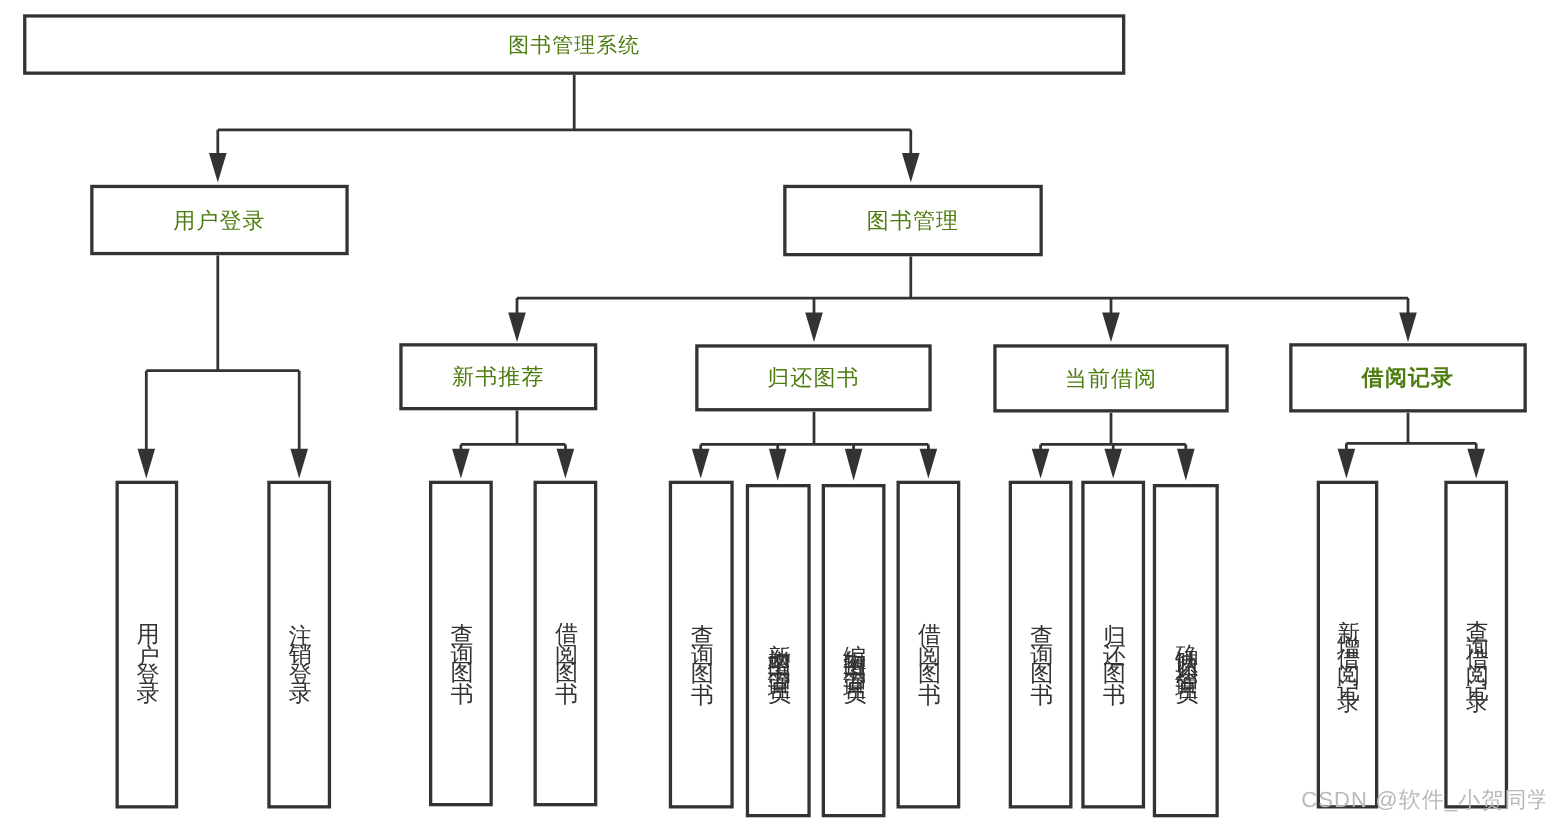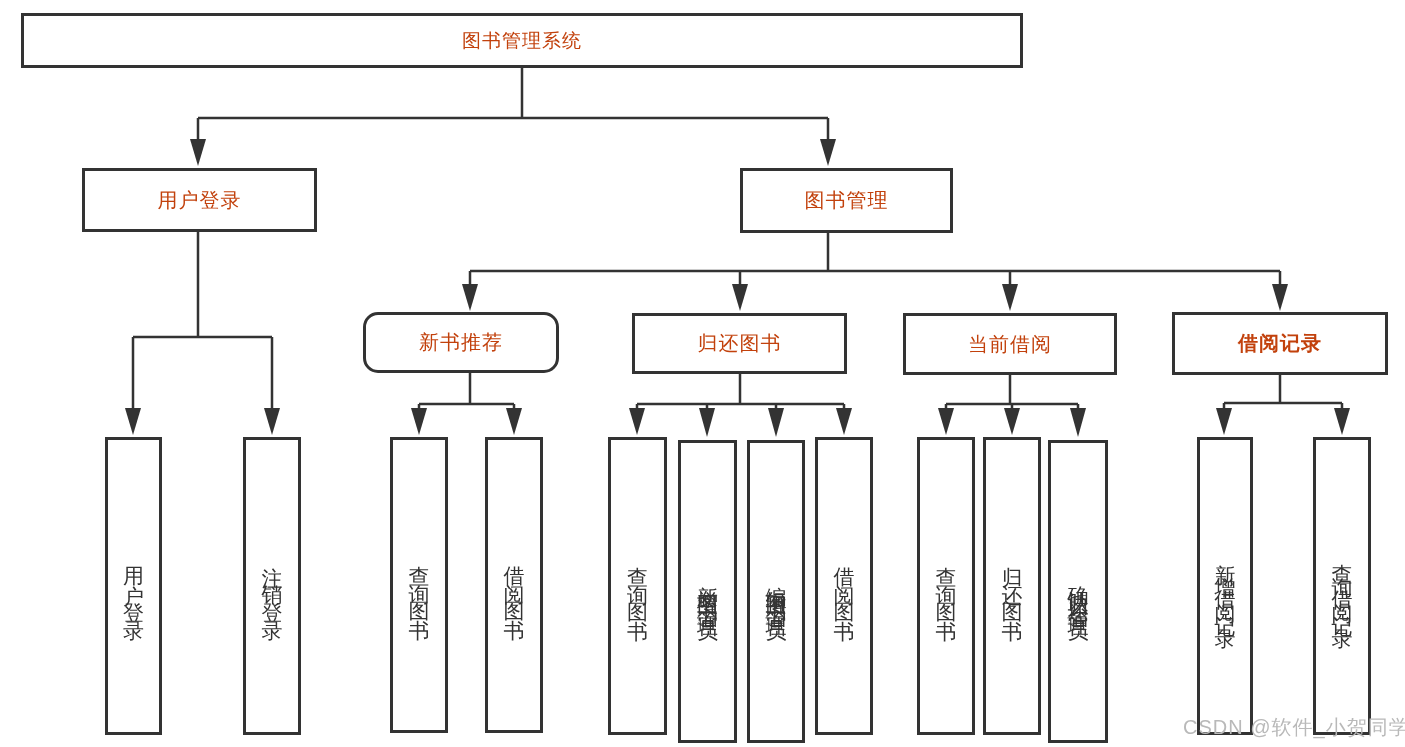--- a/index.html
+++ b/index.html
@@ -10,21 +10,21 @@
     font-family:"Liberation Sans", sans-serif;
     overflow:hidden;
   }
   #connectors { position:absolute; left:0; top:0; z-index:1; }
   .hnode {
     position:absolute;
     box-sizing:border-box;
     border:3px solid #333333;
     background:#ffffff;
     display:flex; align-items:center; justify-content:center;
-    color:#c2410c;
+    color:#4d7c0f;
     font-size:20px;
     letter-spacing:1px;
     z-index:2;
   }
   .root { font-size:19px; }
   .vnode {
     position:absolute;
     box-sizing:border-box;
     border:3px solid #333333;
     background:#ffffff;
@@ -111,25 +111,25 @@
     </g>
   </svg>
 
   <div class="hnode root" style="left:21px; top:13px; width:1002px; height:55px;">
     <span>图书管理系统</span>
   </div>
 
   <div class="hnode" style="left:82px; top:168px; width:235px; height:64px;">
     <span>用户登录</span>
   </div>
-  <div class="hnode" style="left:712px; top:168px; width:213px; height:65px;margin-left:28px;">
+  <div class="hnode" style="left:712px; top:168px; width:236px; height:65px;">
     <span>图书管理</span>
   </div>
 
-  <div class="hnode" style="left:363px; top:312px; width:196px; height:61px;border-radius:15px;">
+  <div class="hnode" style="left:363px; top:312px; width:180px; height:61px;">
     <span>新书推荐</span>
   </div>
   <div class="hnode" style="left:632px; top:313px; width:215px; height:61px;">
     <span>归还图书</span>
   </div>
   <div class="hnode" style="left:903px; top:313px; width:214px; height:62px;align-items:center;">
     <span>当前借阅</span>
   </div>
   <div class="hnode" style="left:1172px; top:312px; width:216px; height:63px;font-weight:bold;">
     <span>借阅记录</span>

